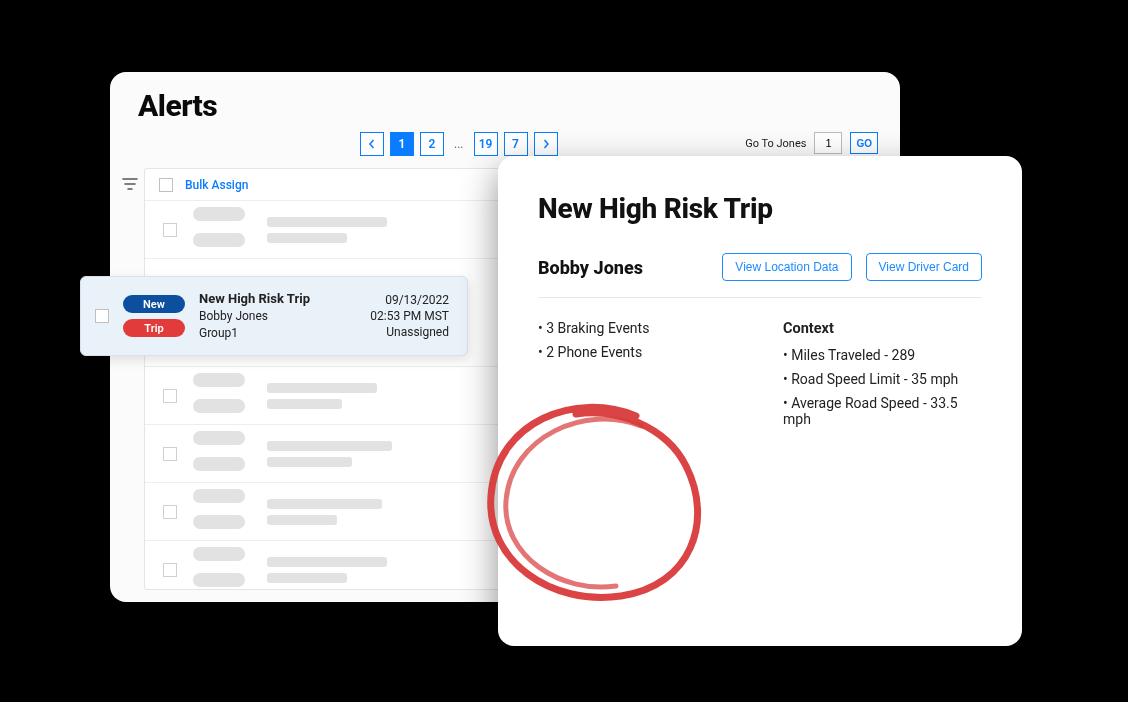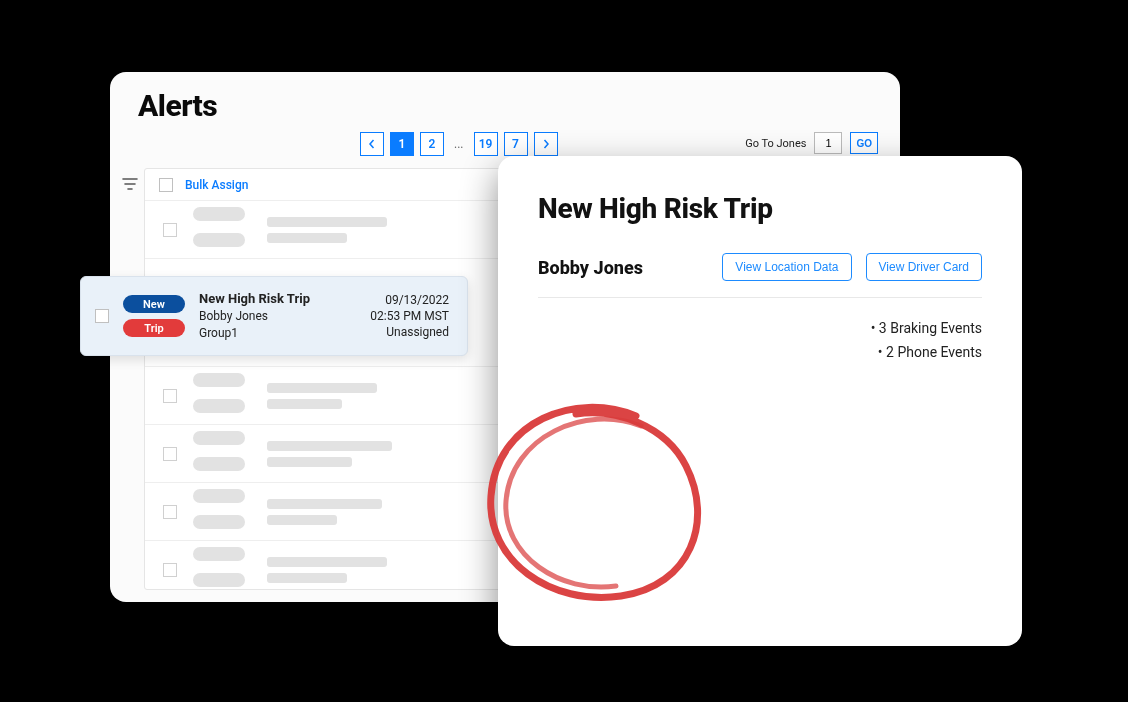--- a/index.html
+++ b/index.html
@@ -125,21 +125,21 @@
     border:1px solid #1d8bff; color:#1d8bff; background:#fff;
     font-size:12px; padding:6px 12px; border-radius:4px; cursor:pointer;
   }
   .sep { border:none; border-top:1px solid #e8e8e8; margin:10px 0 22px 0; }
 
   .details-h { font-size:20px; font-weight:700; color:#121212; margin-bottom:18px; }
   .details-grid { display:flex; gap:46px; font-size:14px; color:#222; }
   .dcol { flex:1; }
   .dcol .dh { font-weight:700; margin-bottom:10px; font-size:14.5px; }
   .dcol ul { list-style:none; padding:0; margin:0; }
-  .dcol li { margin-bottom:8px;text-align:right; }
+  .dcol li { margin-bottom:8px; }
   .dcol li::before { content:"• "; }
 
   
   .scribble {
     position:absolute;
     left:-32px; top:230px;
     width:260px; height:230px;
     pointer-events:none;
   }
 </style>
@@ -302,20 +302,28 @@
     <div class="driver-name">Bobby Jones</div>
     <button class="lite-btn">View Location Data</button>
     <button class="lite-btn">View Driver Card</button>
   </div>
   <hr class="sep">
   <div class="details-grid">
     <div class="dcol">
       <ul>
         <li>3 Braking Events</li>
         <li>2 Phone Events</li>
+      </ul>
+    </div>
+    <div class="dcol">
+      <div class="dh">Context</div>
+      <ul>
+        <li>Miles Traveled - 289</li>
+        <li>Road Speed Limit - 35 mph</li>
+        <li>Average Road Speed - 33.5 mph</li>
       </ul>
     </div>
   </div>
 
   <svg class="scribble" viewBox="0 0 260 230">
     <path d="M 170 30
              C 110 5, 30 35, 25 110
              C 20 175, 85 220, 155 210
              C 225 200, 248 135, 220 80
              C 200 40, 150 22, 110 28" fill="none" stroke="#d93a3a" stroke-width="7" stroke-linecap="round" opacity=".95"></path>

